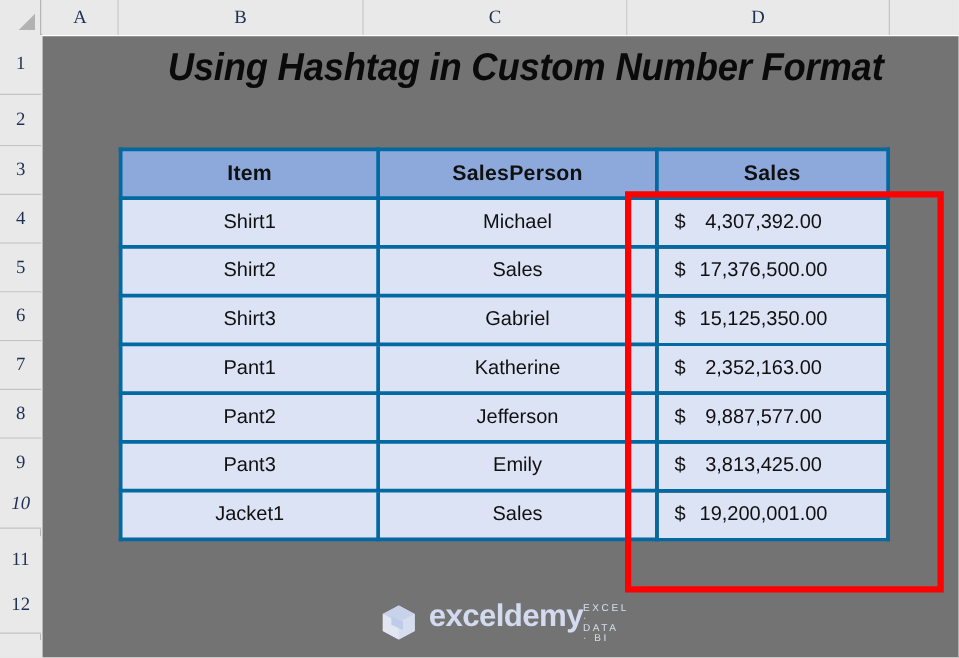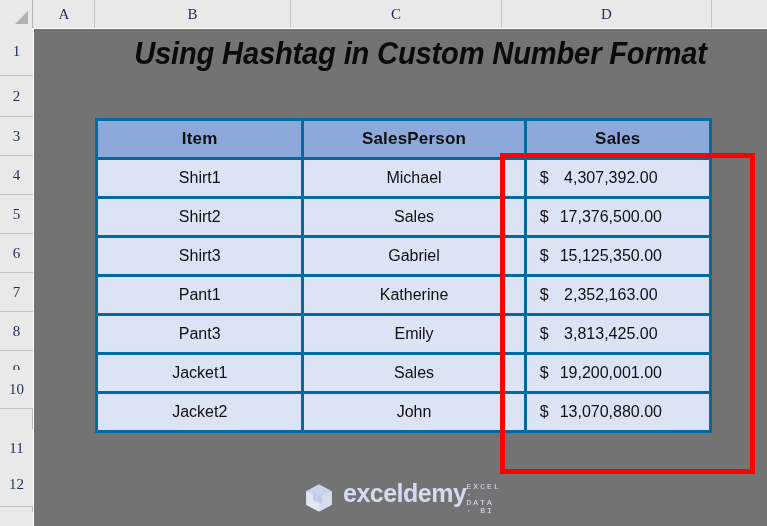--- a/index.html
+++ b/index.html
@@ -176,21 +176,21 @@
     font-weight: bold;
     color: #d9e1f7;
     letter-spacing: -0.5px;
     font-family: "Liberation Sans", sans-serif;
   }
   #wm-tag {
     font-size: 8px;
     color: #dde4f7;
     letter-spacing: 2.1px;
     margin-top: 2px;
-    font-family: Liberation Mono, monospace;
+    font-family: Liberation Sans, sans-serif;
   }
 </style>
 </head>
 <body>
 
 <div id="sheet">
 
   <div id="col-header-strip">
     <div class="corner-box">
       <div class="corner-tri"></div>
@@ -205,21 +205,21 @@
   <div id="row-header-strip">
     <div class="row-head" style="top:0px;height:48px;">1</div>
     <div class="row-head" style="top:48px;height:41px;">2</div>
     <div class="row-head" style="top:89px;height:39px;">3</div>
     <div class="row-head" style="top:128px;height:39px;">4</div>
     <div class="row-head" style="top:167px;height:39px;">5</div>
     <div class="row-head" style="top:206px;height:39px;">6</div>
     <div class="row-head" style="top:245px;height:39px;">7</div>
     <div class="row-head" style="top:284px;height:39px;">8</div>
     <div class="row-head" style="top:323px;height:39px;">9</div>
-    <div class="row-head" style="top:342px;height:39px;">10</div>
+    <div class="row-head" style="top:356px;height:39px;font-style:italic;">10</div>
     <div class="row-head" style="top:401px;height:39px;">11</div>
     <div class="row-head" style="top:435px;height:44px;">12</div>
     <div class="row-head" style="top:484px;height:14px;border-bottom:none;"></div>
   </div>
 
   <div id="grid-body">
 
     <div id="title-cell">Using Hashtag in Custom Number Format</div>
 
     <table id="data-table">
@@ -257,41 +257,41 @@
         </tr>
         <tr>
           <td>Pant1</td>
           <td>Katherine</td>
           <td class="currency-cell">
             <span class="cur-sym">$</span>
             <span>2,352,163.00</span>
           </td>
         </tr>
         <tr>
+          <td>Pant2</td>
+          <td>Jefferson</td>
+          <td class="currency-cell">
+            <span class="cur-sym">$</span>
+            <span>9,887,577.00</span>
+          </td>
+        </tr>
+        <tr>
           <td>Pant3</td>
           <td>Emily</td>
           <td class="currency-cell">
             <span class="cur-sym">$</span>
             <span>3,813,425.00</span>
           </td>
         </tr>
         <tr>
           <td>Jacket1</td>
           <td>Sales</td>
           <td class="currency-cell">
             <span class="cur-sym">$</span>
             <span>19,200,001.00</span>
-          </td>
-        </tr>
-        <tr>
-          <td>Jacket2</td>
-          <td>John</td>
-          <td class="currency-cell">
-            <span class="cur-sym">$</span>
-            <span>13,070,880.00</span>
           </td>
         </tr>
       </tbody>
     </table>
 
     <div id="highlight-box"></div>
 
     <div id="watermark">
       <svg id="wm-logo" viewBox="0 0 40 40">
         <polygon points="20,4 35,12 35,28 20,36 5,28 5,12" fill="#e3e9f9"></polygon>

